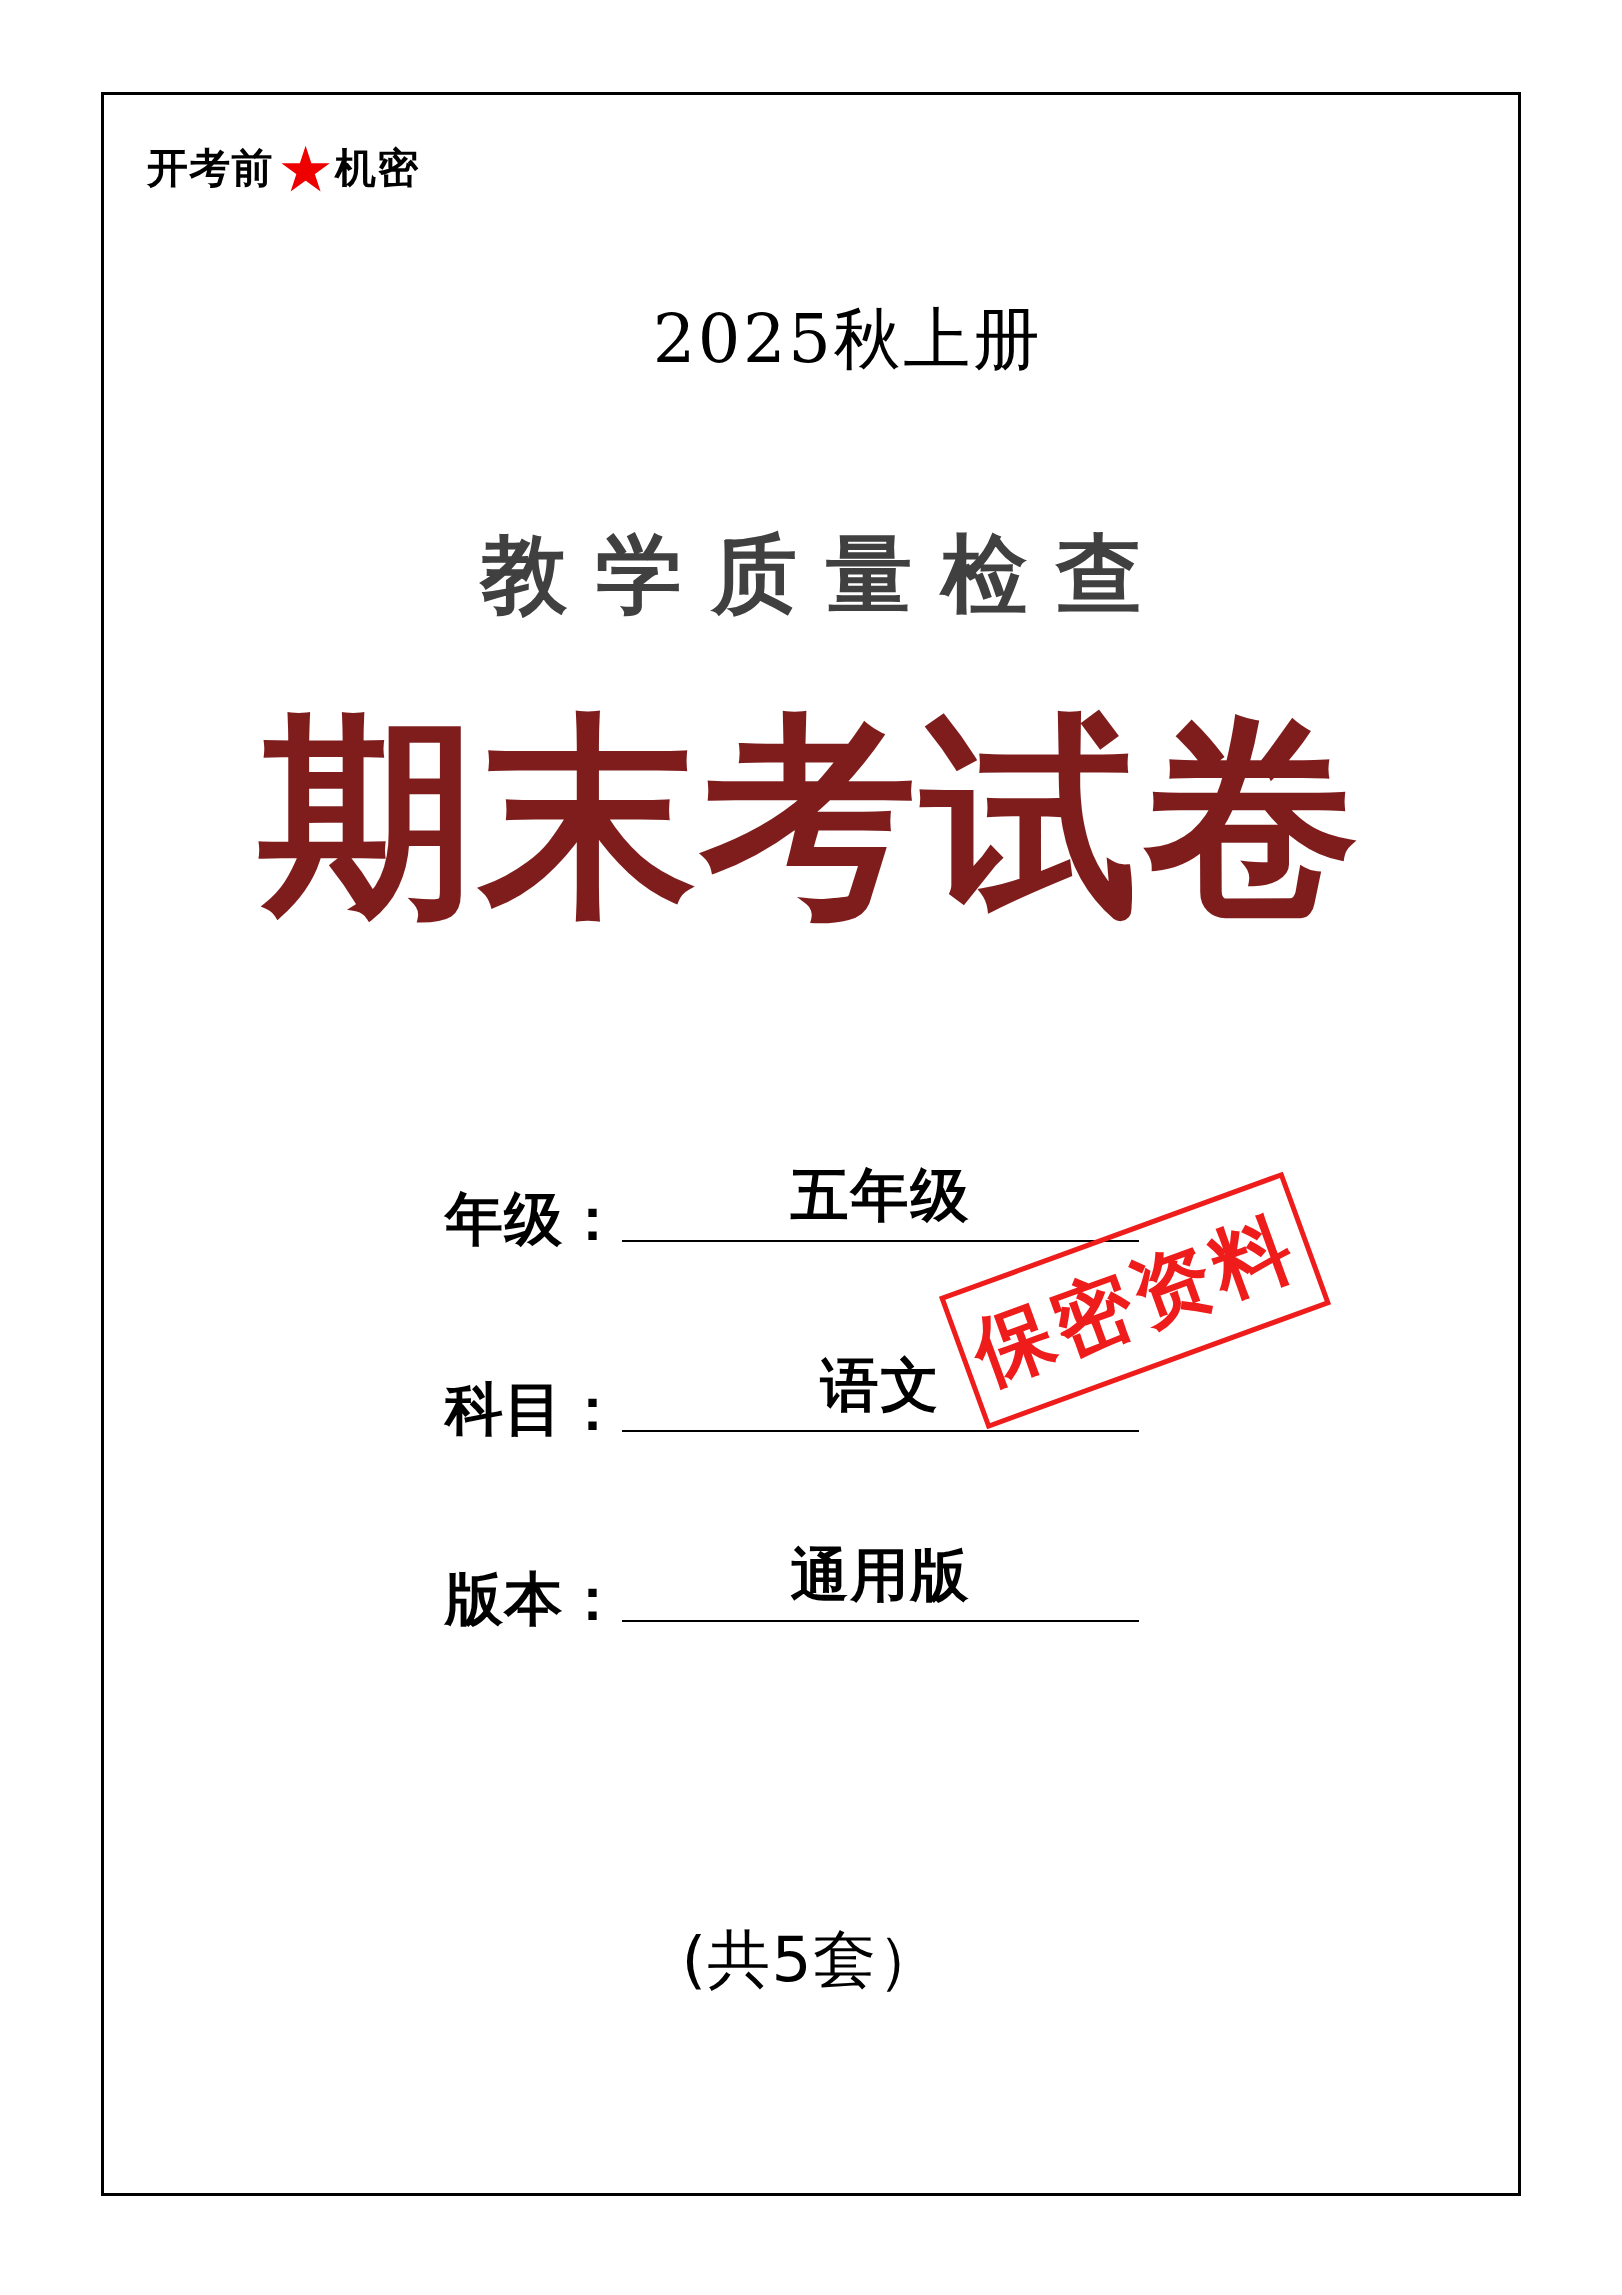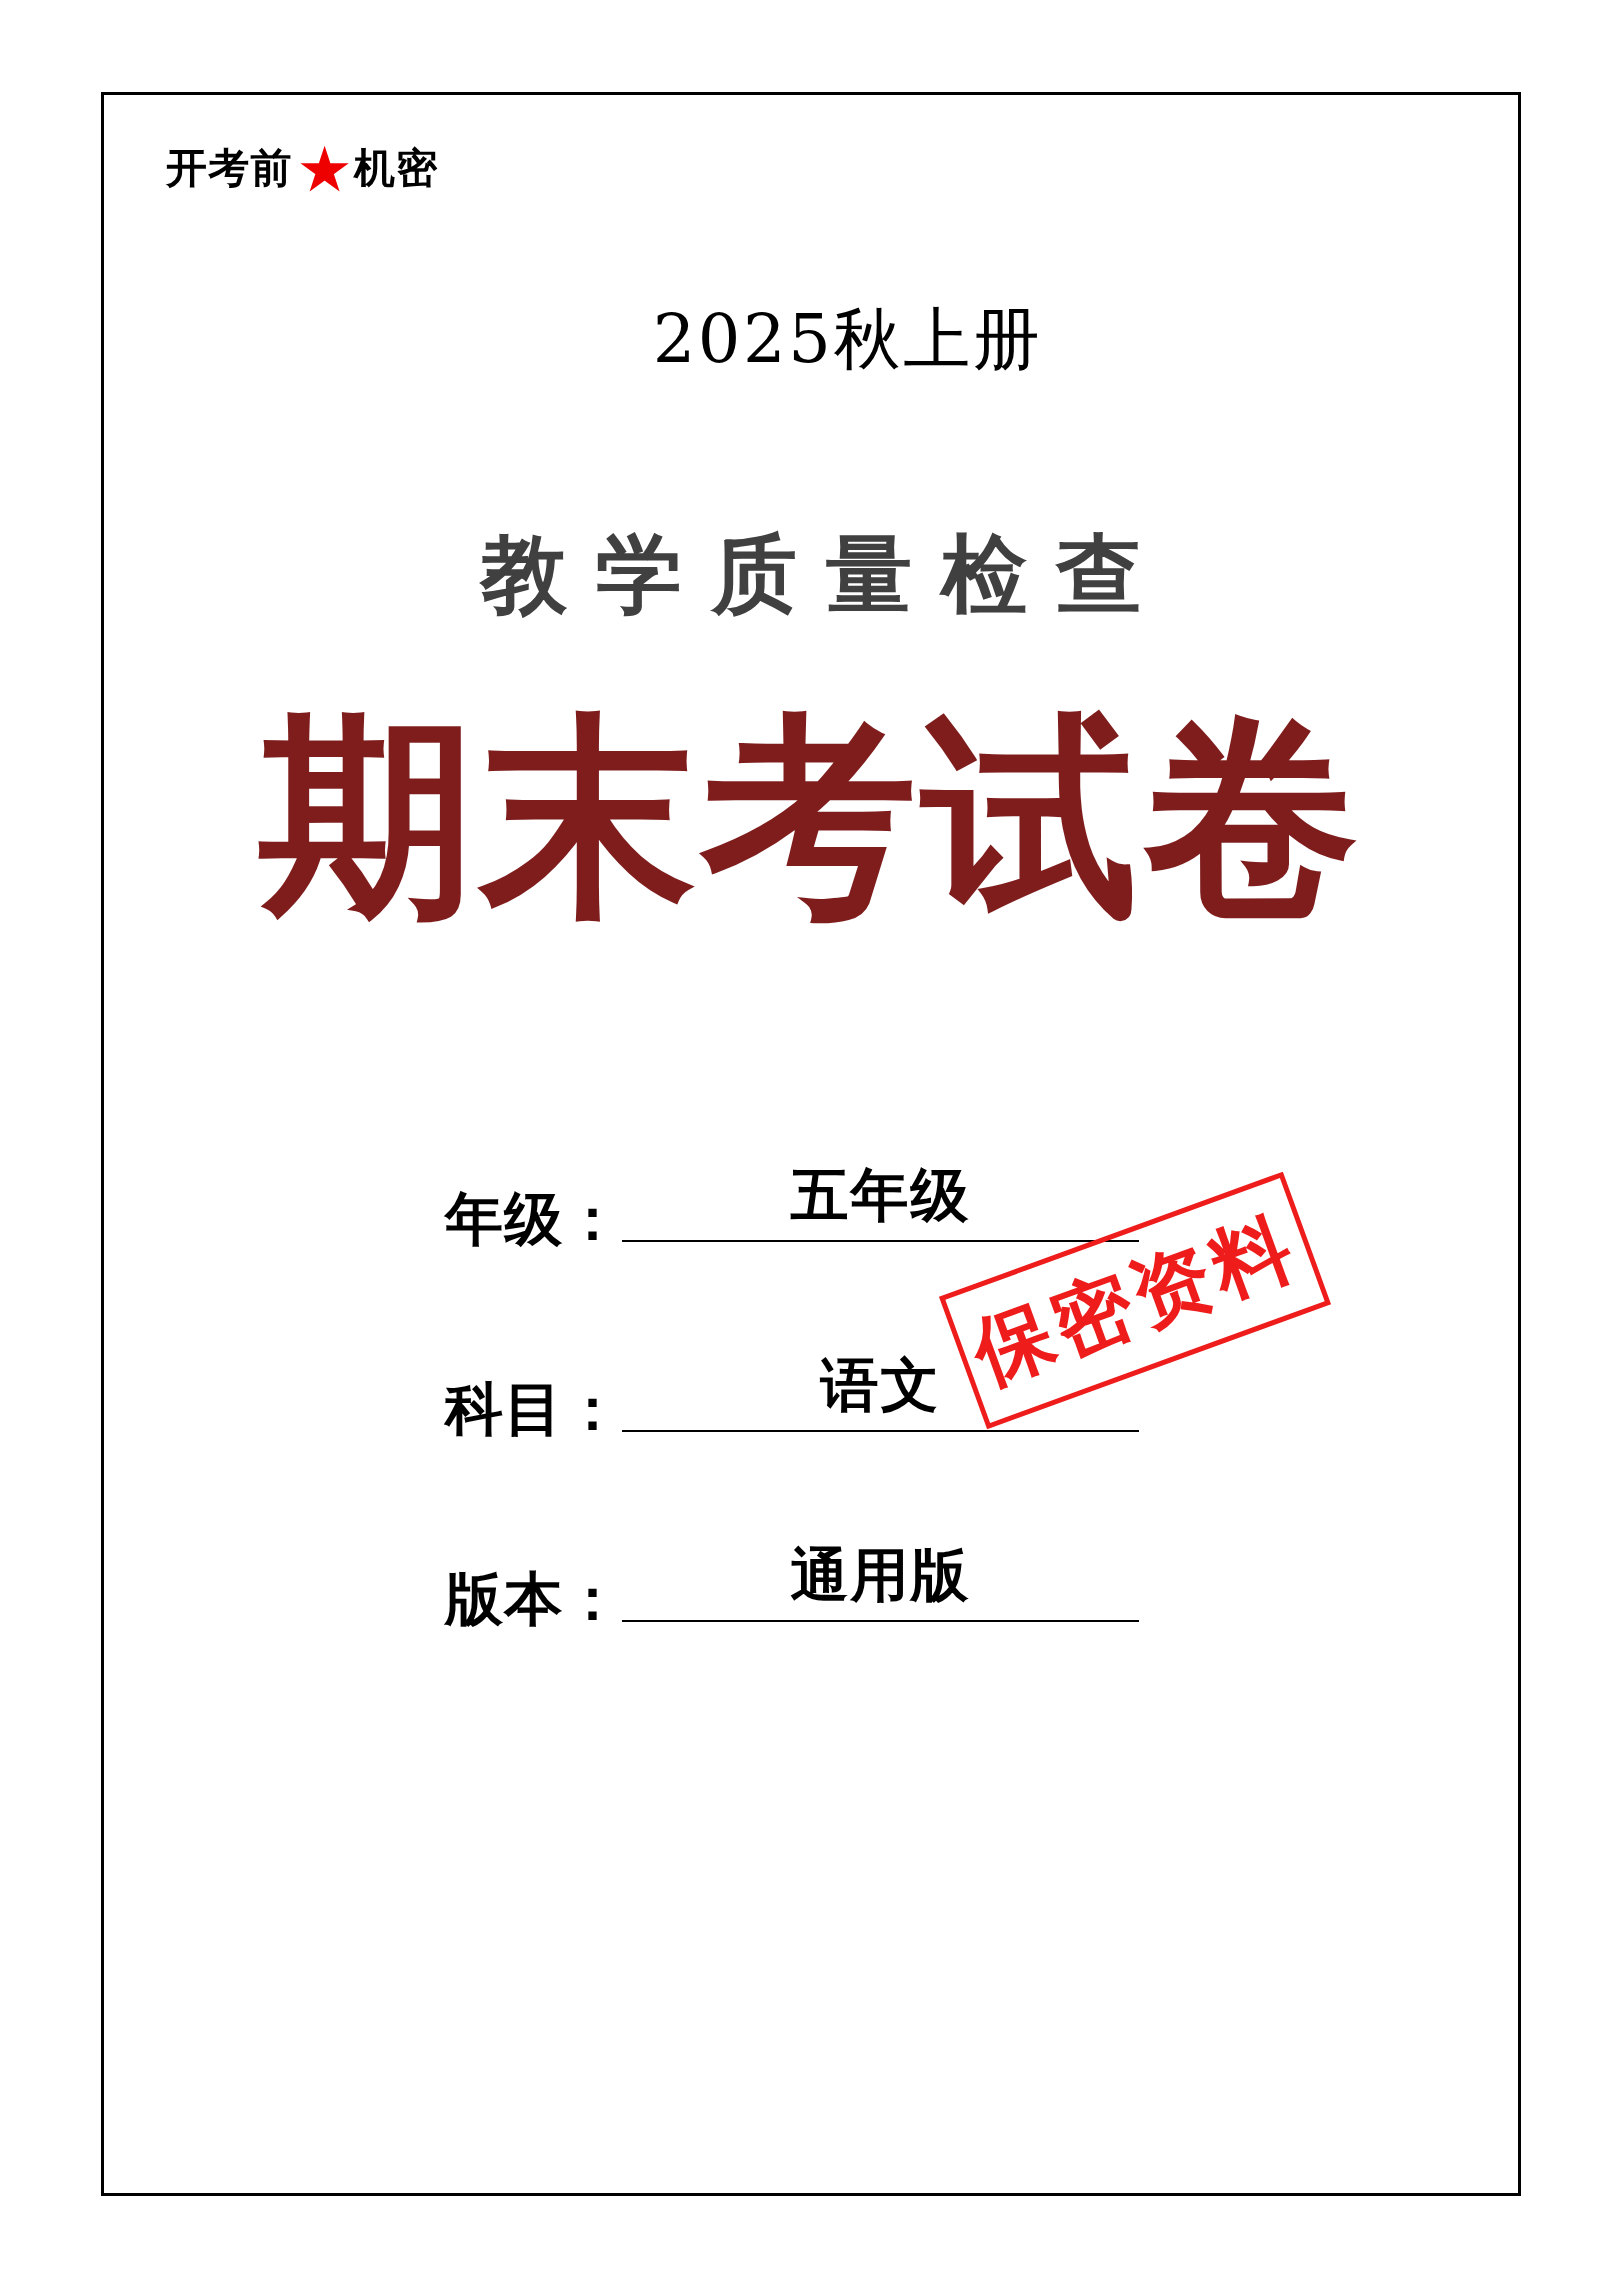--- a/index.html
+++ b/index.html
@@ -42,21 +42,20 @@
     top: 141px;
     display: flex;
     align-items: center;
     gap: 6.5px;
     font-family: "DejaVu Serif", serif;
     font-weight: bold;
     font-size: 41px;
     color: #000000;
     letter-spacing: 1.3px;
     white-space: nowrap;
-    margin-left: 19px;
   }
   .star-icon {
     display: inline-block;
     width: 48px;
     height: 48px;
     color: #ee0000;
     line-height: 48px;
     text-align: center;
     font-size: 56px;
   }
@@ -224,15 +223,16 @@
       <span class="field-value">通用版</span>
       <span class="field-line"></span>
     </div>
 
   </div>
 
   <div class="stamp">
     <span class="stamp-text">保密资料</span>
   </div>
 
+  <div class="set-count">(共5套）</div>
 
 </div>
 
 
 </body></html>

